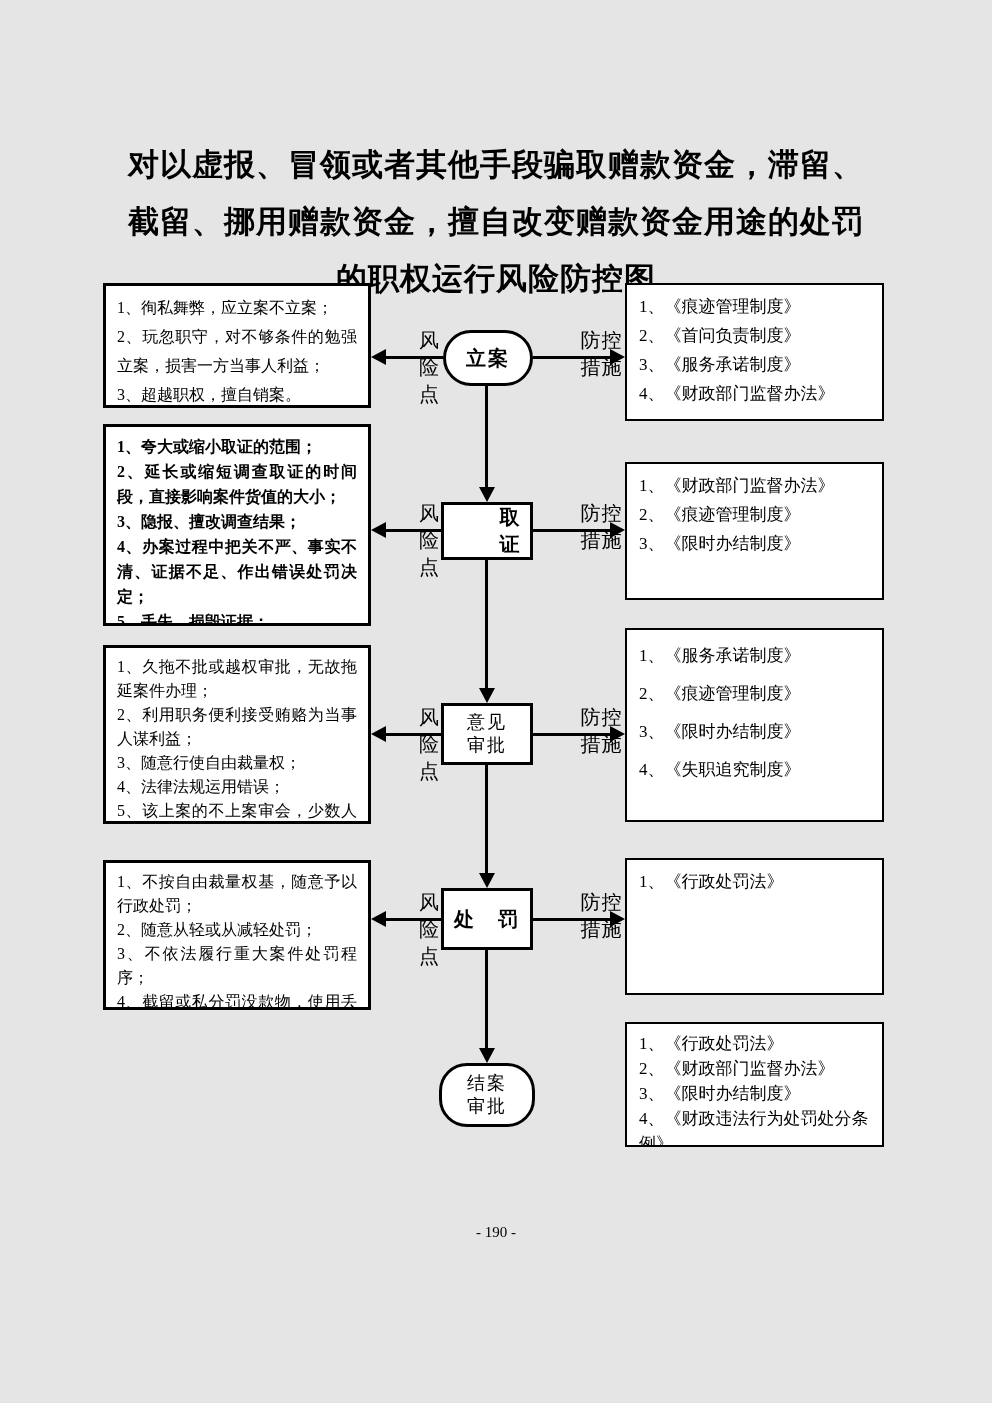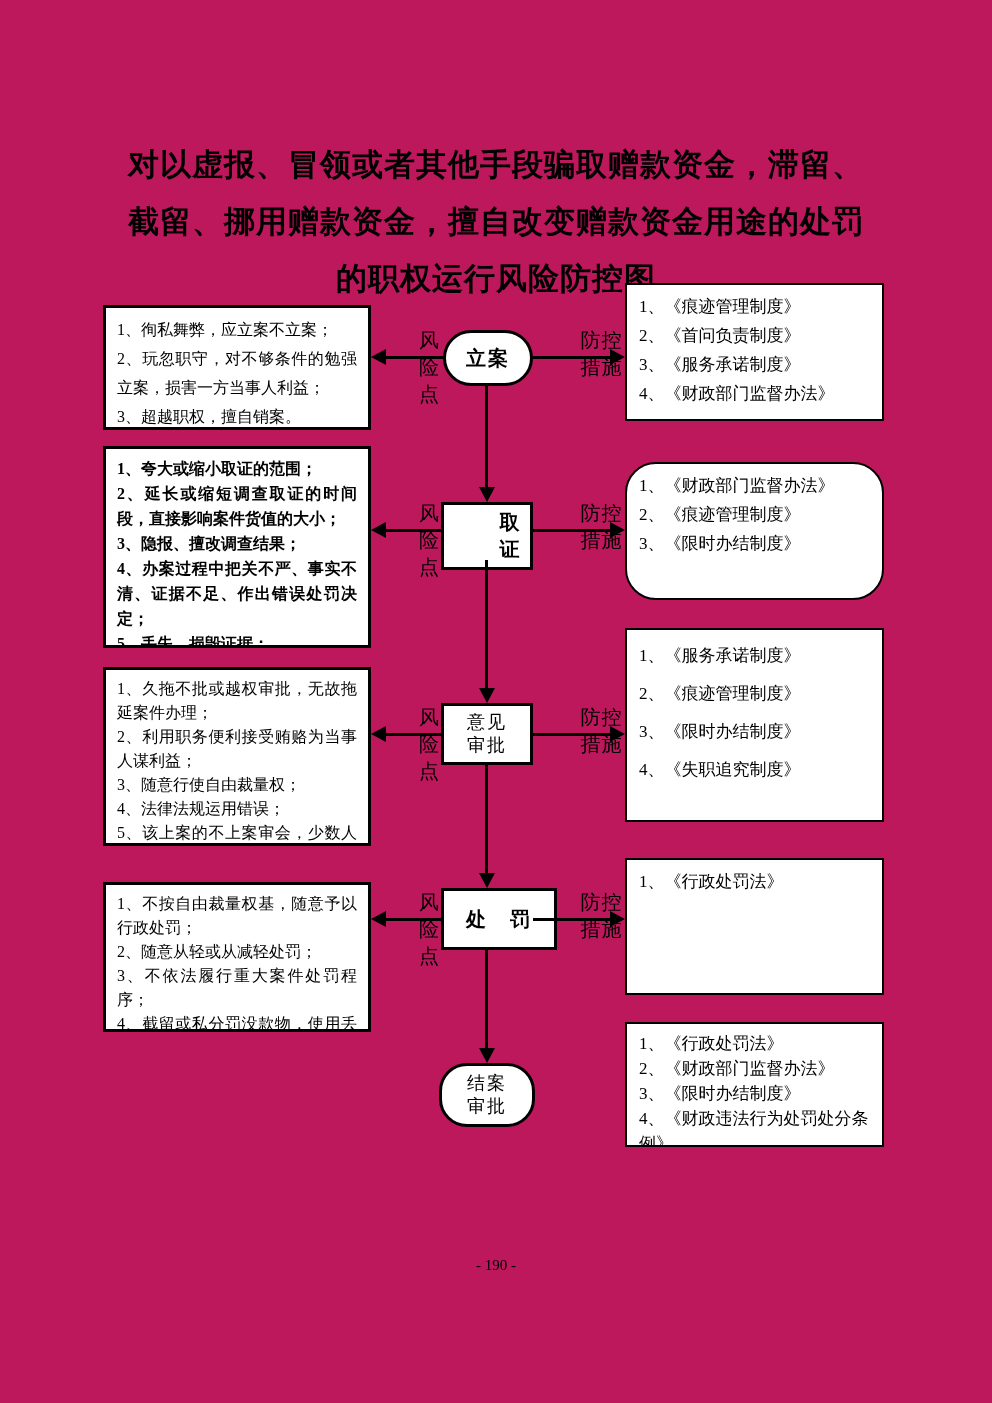--- a/index.html
+++ b/index.html
@@ -2,21 +2,21 @@
 <html><head>
 <meta charset="utf-8">
 <style>
   * { margin: 0; padding: 0; box-sizing: border-box; }
   html, body { background: #888; }
   .page {
     position: relative;
     width: 992px;
     height: 1403px;
     margin: 0 auto;
-    background: #be185d;
+    background: #e5e5e5;
     font-family: "Liberation Serif", "DejaVu Serif", serif;
     color: #000000;
     overflow: hidden;
   }
   
   .doc-title {
     position: absolute;
     left: 0; right: 0; top: 136px;
     text-align: center;
     font-size: 31px;
@@ -31,21 +31,20 @@
     background: #ffffff;
     white-space: pre-line;
     overflow: hidden;
   }
   .risk-box {
     left: 103px; width: 268px;
     border: 3px solid #000;
     padding: 7px 11px;
     font-size: 16px;
     text-align: justify;
-    margin-top: 22px;
   }
   .ctrl-box {
     left: 625px; width: 259px;
     border: 2px solid #000;
     padding: 7px 12px;
     font-size: 17px;
   }
   
   .node {
     position: absolute;
@@ -80,21 +79,21 @@
     position: absolute;
     left: 252px;
     font-size: 20px;
     letter-spacing: 1px;
   }
   .u { text-decoration: underline; text-underline-offset: 5px; }
   .phone { font-weight: bold; }
   .gap { display: inline-block; width: 12px; }
   .page-num {
     position: absolute;
-    left: 0; right: 0; top: 1257px;
+    left: 0; right: 0; top: 1224px;
     text-align: center;
     font-size: 15px;
     font-family: "Liberation Serif", serif;
   }
 </style>
 </head>
 <body>
 
 <div class="page">
 
@@ -118,22 +117,22 @@
   <div class="conn-label" style="left:531px;top:327px;width:96px;">防控措施</div>
   <div class="vline" style="left:485px;top:386px;height:102px;"></div>
   <div class="head head-down" style="left:479px;top:487px;"></div>
 
   <div class="box risk-box" style="top:424px;height:202px;line-height:25px;font-weight:bold;">1、夸大或缩小取证的范围；
 2、延长或缩短调查取证的时间段，直接影响案件货值的大小；
 3、隐报、擅改调查结果；
 4、办案过程中把关不严、事实不清、证据不足、作出错误处罚决定；
 5、丢失、损毁证据；
 6、以罚代管。</div>
-  <div class="node node-big" style="left:441px;top:502px;width:92px;height:68px;padding-left:47px;">取　证</div>
-  <div class="box ctrl-box" style="top:462px;height:138px;line-height:29px;border-radius:31px;">1、《财政部门监督办法》
+  <div class="node node-big" style="left:441px;top:502px;width:92px;height:58px;padding-left:47px;">取　证</div>
+  <div class="box ctrl-box" style="top:462px;height:138px;line-height:29px;">1、《财政部门监督办法》
 2、《痕迹管理制度》
 3、《限时办结制度》</div>
   <div class="head head-left" style="left:371px;top:522px;"></div>
   <div class="hline" style="left:384px;top:529px;width:57px;"></div>
   <div class="conn-label" style="left:369px;top:500px;width:76px;">风险点</div>
   <div class="hline" style="left:533px;top:529px;width:79px;"></div>
   <div class="head head-right" style="left:610px;top:522px;"></div>
   <div class="conn-label" style="left:531px;top:500px;width:96px;">防控措施</div>
   <div class="vline" style="left:485px;top:560px;height:129px;"></div>
   <div class="head head-down" style="left:479px;top:688px;"></div>
@@ -155,21 +154,21 @@
   <div class="hline" style="left:533px;top:733px;width:79px;"></div>
   <div class="head head-right" style="left:610px;top:726px;"></div>
   <div class="conn-label" style="left:531px;top:704px;width:96px;">防控措施</div>
   <div class="vline" style="left:485px;top:765px;height:109px;"></div>
   <div class="head head-down" style="left:479px;top:873px;"></div>
 
   <div class="box risk-box" style="top:860px;height:150px;line-height:24px;">1、不按自由裁量权基，随意予以行政处罚；
 2、随意从轻或从减轻处罚；
 3、不依法履行重大案件处罚程序；
 4、截留或私分罚没款物，使用丢失或损毁扣押的财物。</div>
-  <div class="node node-big" style="left:441px;top:888px;width:116px;height:62px;">处　罚</div>
+  <div class="node node-big" style="left:441px;top:888px;width:92px;height:62px;">处　罚</div>
   <div class="box ctrl-box" style="top:858px;height:137px;line-height:29px;">1、《行政处罚法》</div>
   <div class="head head-left" style="left:371px;top:911px;"></div>
   <div class="hline" style="left:384px;top:918px;width:57px;"></div>
   <div class="conn-label" style="left:369px;top:889px;width:76px;">风险点</div>
   <div class="hline" style="left:533px;top:918px;width:79px;"></div>
   <div class="head head-right" style="left:610px;top:911px;"></div>
   <div class="conn-label" style="left:531px;top:889px;width:96px;">防控措施</div>
   <div class="vline" style="left:485px;top:950px;height:99px;"></div>
   <div class="head head-down" style="left:479px;top:1048px;"></div>
 

